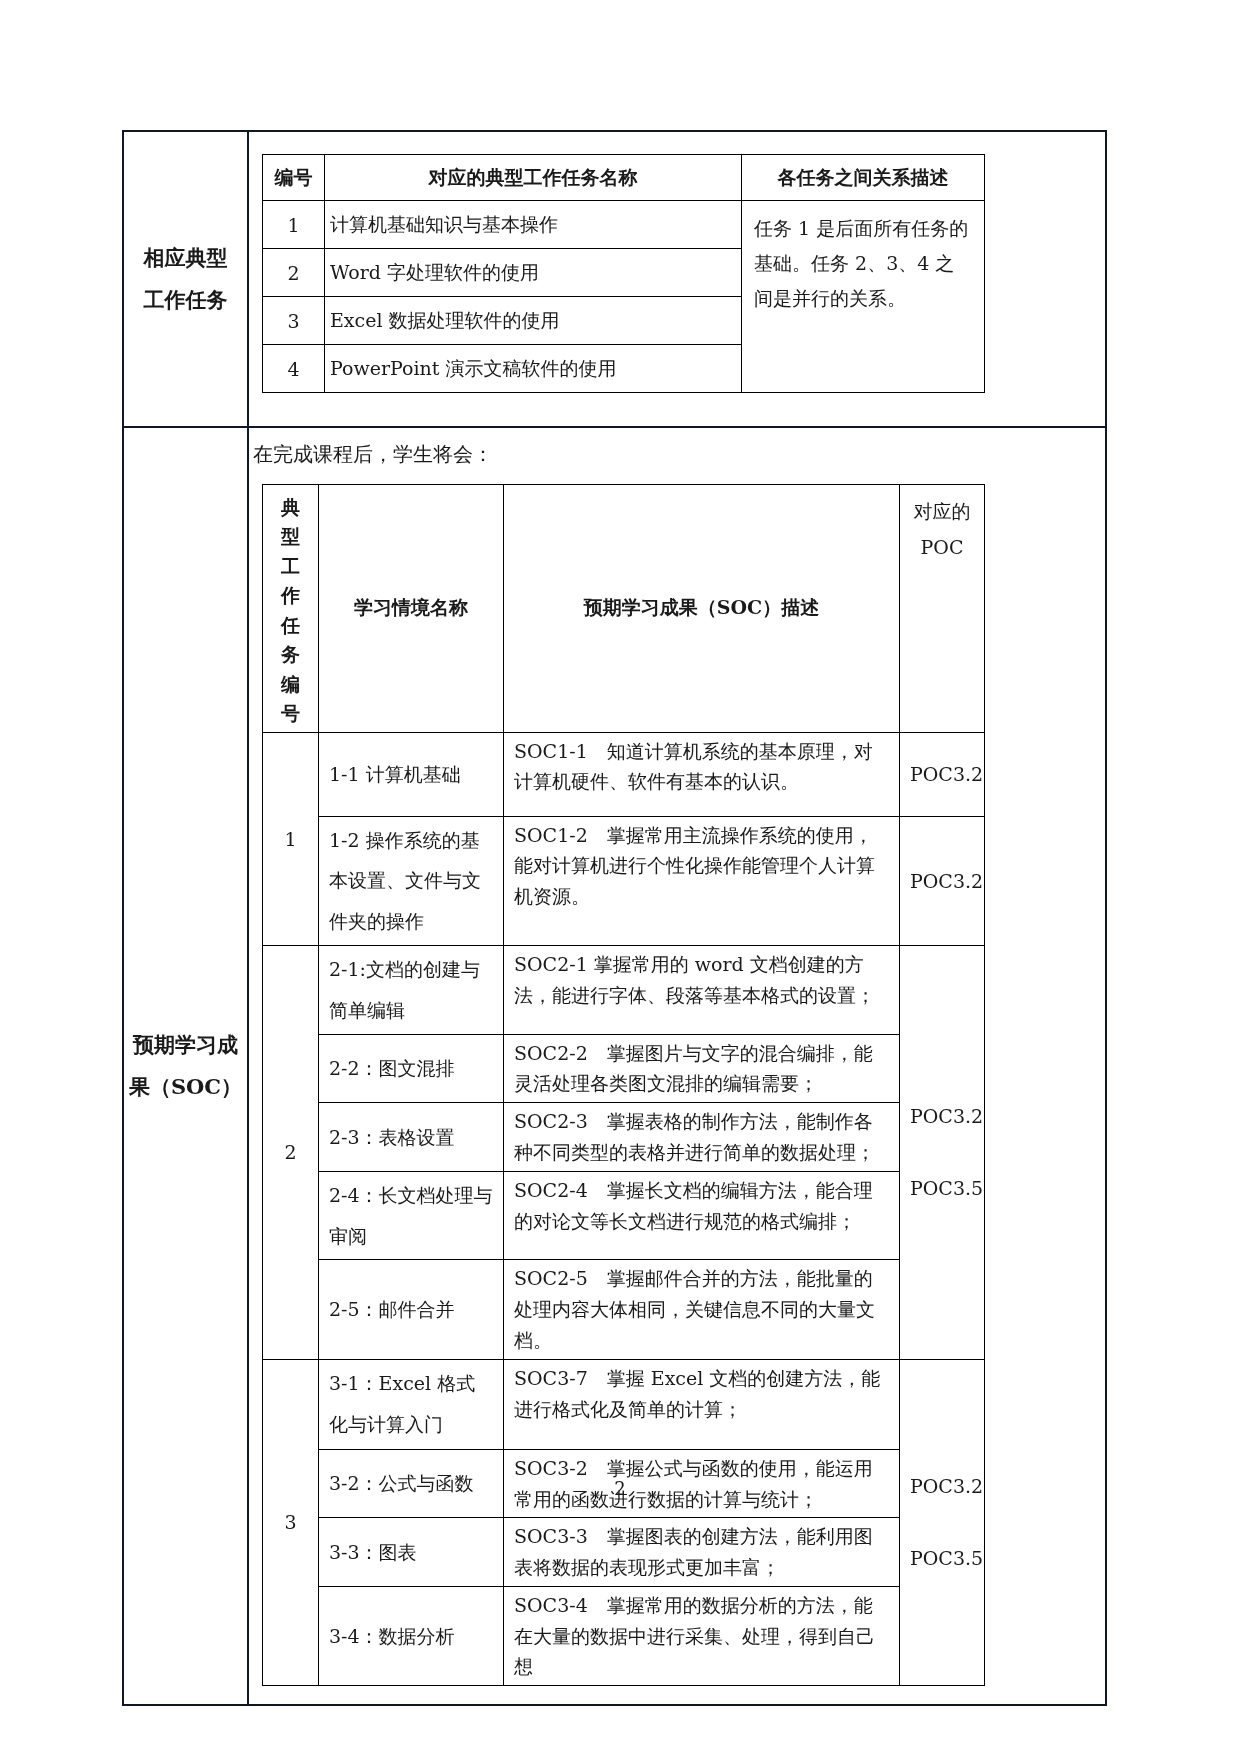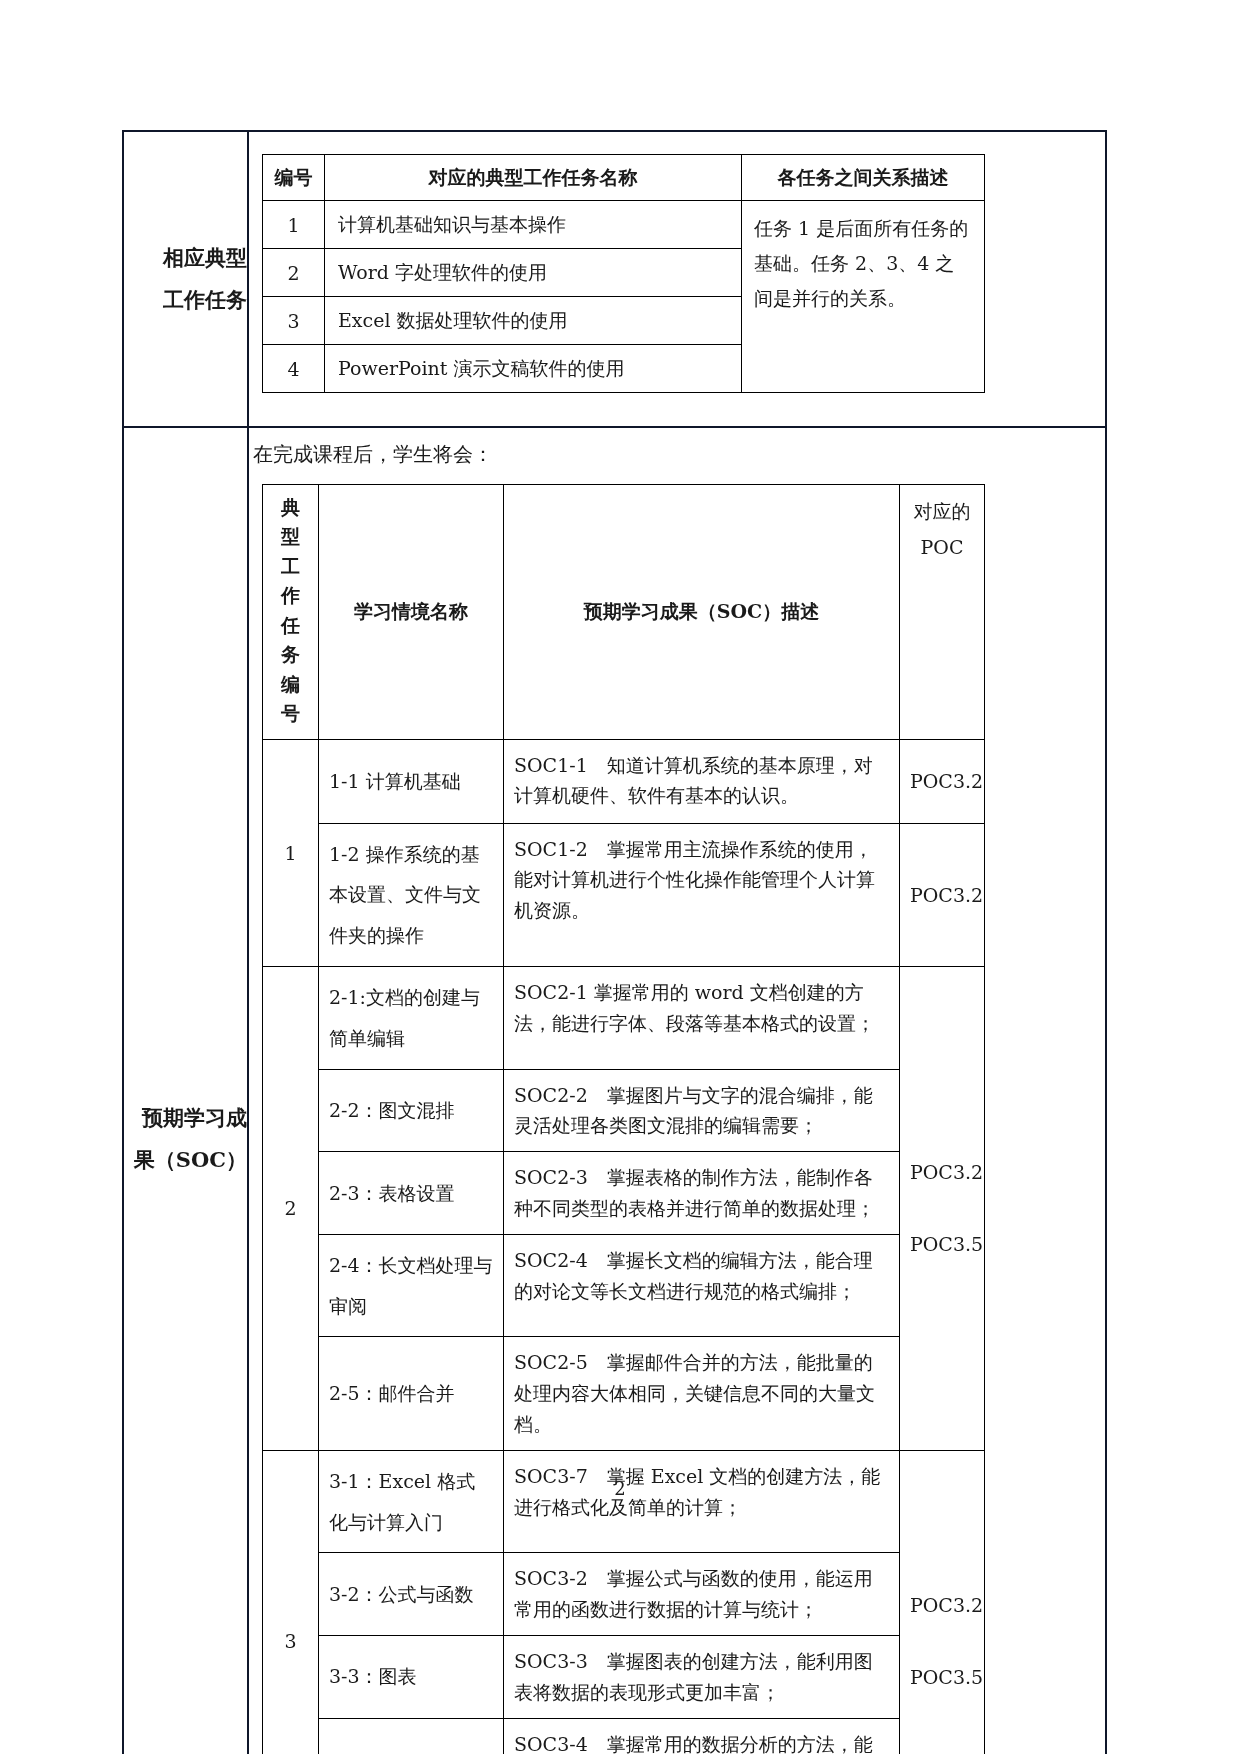--- a/index.html
+++ b/index.html
@@ -14,38 +14,38 @@
 
   table { border-collapse: collapse; }
 
   
   .outer {
     position: absolute; left: 122px; top: 130px;
     width: 985px; table-layout: fixed;
   }
   .outer > tbody > tr > td { border: 2px solid #0f172a; vertical-align: top; padding: 0; }
   .outer td.section-label {
-    text-align: right; vertical-align: middle;
+    text-align: center; vertical-align: middle;
     font-weight: bold; font-size: 21px;
     white-space: pre-line; line-height: 2.0;
   }
   .content1 { height: 296px; }
 
   
   .inner1 { margin: 22px 0 0 13px; width: 722px; table-layout: fixed; }
   .inner1 td { border: 1.5px solid #000; font-size: 19px; padding: 4px 10px; }
   .inner1 .hdr { font-weight: bold; text-align: center; vertical-align: middle; height: 46px; }
   .inner1 .num { text-align: center; vertical-align: middle; height: 48px; }
-  .inner1 .task-name { vertical-align: middle; padding-left: 13px; }
+  .inner1 .task-name { vertical-align: middle; padding-left: 5px; }
   .inner1 .relation { vertical-align: top; padding: 10px 12px; line-height: 1.85; }
 
   
   .intro { font-size: 20px; margin: 12px 0 16px 4px; line-height: 1.4; }
   .inner2 { margin: 0 0 18px 13px; width: 722px; table-layout: fixed; }
-  .inner2 td { border: 1.5px solid #000; font-size: 19px; padding: 10px 10px; }
+  .inner2 td { border: 1.5px solid #000; font-size: 19px; padding: 3px 10px; }
   .inner2 .hdr { font-weight: bold; text-align: center; vertical-align: middle; height: 118px; }
   .inner2 .hdr-taskno { vertical-align: top; white-space: pre-line; line-height: 1.55; padding-top: 8px; }
   .inner2 .hdr-poc { font-weight: normal; vertical-align: top; white-space: pre-line; line-height: 1.9; padding-top: 8px; }
   .inner2 .taskno { text-align: center; vertical-align: middle; font-size: 19px; }
   .inner2 .situation { vertical-align: middle; line-height: 2.15; }
   .inner2 .desc { vertical-align: top; line-height: 1.62; }
   .inner2 .poc { text-align: right; vertical-align: middle; }
   .inner2 .poc-merged { white-space: pre-line; line-height: 1.9; }
 
   .page-number {

